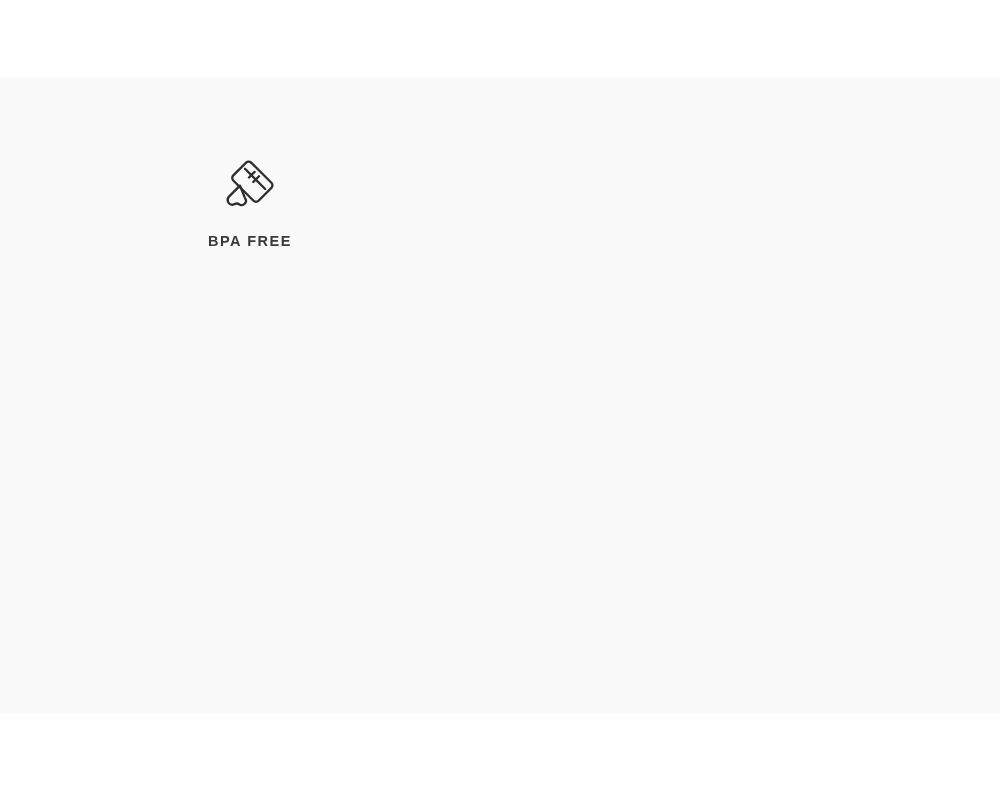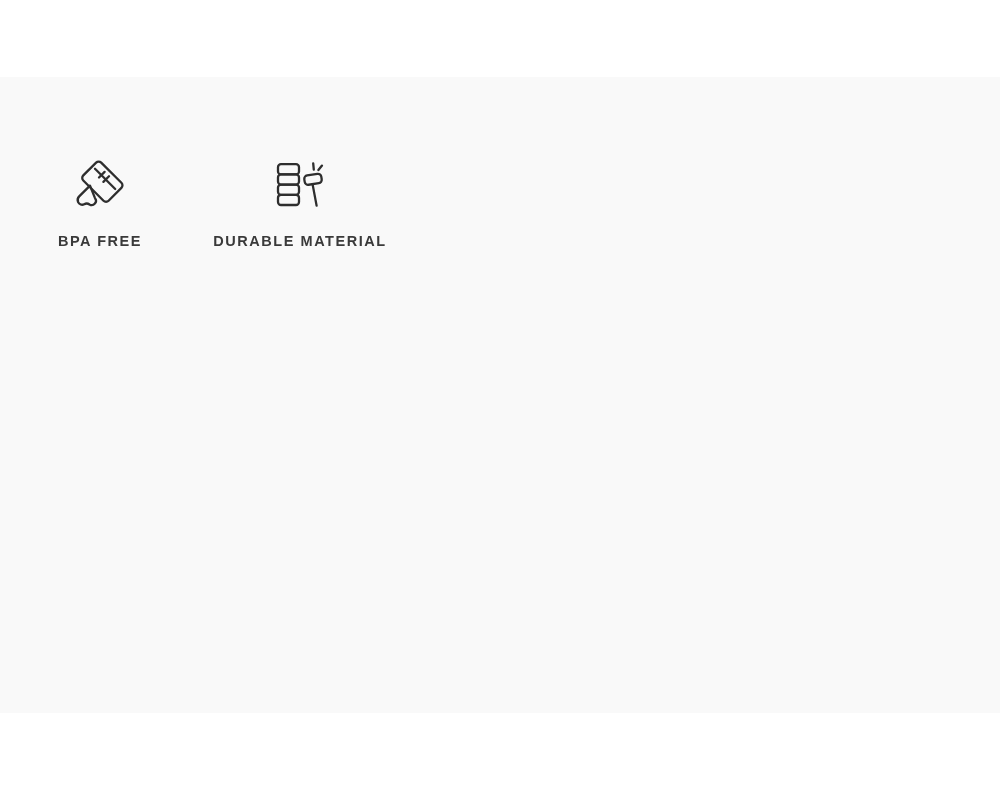--- a/index.html
+++ b/index.html
@@ -30,21 +30,21 @@
     background: #f9f9f9;
   }
 
   #features-grid {
     position: absolute;
     left: 0;
     top: 0;
     width: 1000px;
     height: 636px;
     display: grid;
-    grid-template-columns: repeat(5, 1fr);
+    grid-template-columns: repeat(2, 1fr);
     grid-template-rows: repeat(2, 1fr);
   }
 
   .feature-item {
     display: flex;
     flex-direction: column;
     align-items: center;
     justify-content: center;
   }
 
@@ -95,39 +95,20 @@
 
             <path d="M22.0 33.6 L11.2 44.4 a5.2 5.2 0 0 0 -1.1 5.7
                      a4.4 4.4 0 0 0 6.1 2.1 a5.0 5.0 0 0 1 5.3 0.3
                      a4.3 4.3 0 0 0 5.5 -6.4 Z"></path>
           </svg>
         </span>
         <span class="feature-label">BPA FREE</span>
       </div>
 
 
-      <div class="feature-item row-1">
-        <span class="feature-icon">
-          <svg viewBox="0 0 64 64" fill="none" stroke="#2e2e2e" stroke-width="2.3" stroke-linecap="round" stroke-linejoin="round">
-
-            <rect x="10.0" y="12.2" width="21.0" height="10.2" rx="3.0"></rect>
-            <rect x="10.0" y="22.4" width="21.0" height="10.2" rx="3.0"></rect>
-            <rect x="10.0" y="32.6" width="21.0" height="10.2" rx="3.0"></rect>
-            <rect x="10.0" y="42.8" width="21.0" height="10.2" rx="3.0"></rect>
-
-            <rect x="36.4" y="22.6" width="17.2" height="9.4" rx="3.4" transform="rotate(-9 45.0 27.3)"></rect>
-
-            <path d="M44.6 32.4 L48.6 53.6"></path>
-
-            <path d="M45.2 11.4 L45.8 17.6"></path>
-            <path d="M54.0 13.6 L50.4 18.0"></path>
-          </svg>
-        </span>
-        <span class="feature-label">DURABLE MATERIAL</span>
-      </div>
 
 
 
 
     </div>
   </div>
 
 </div>
 
 </body></html>

